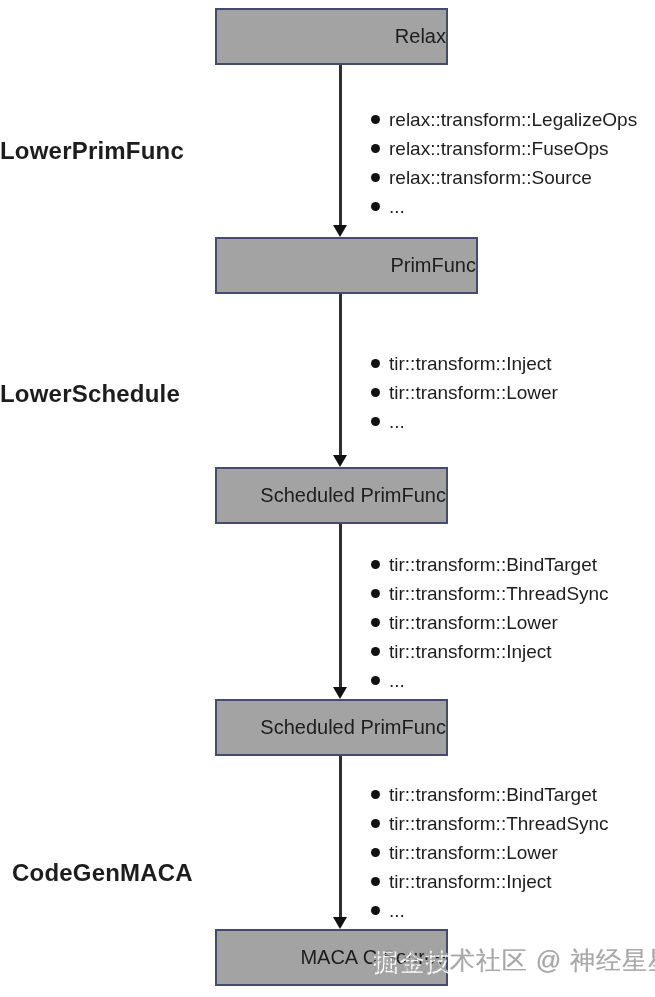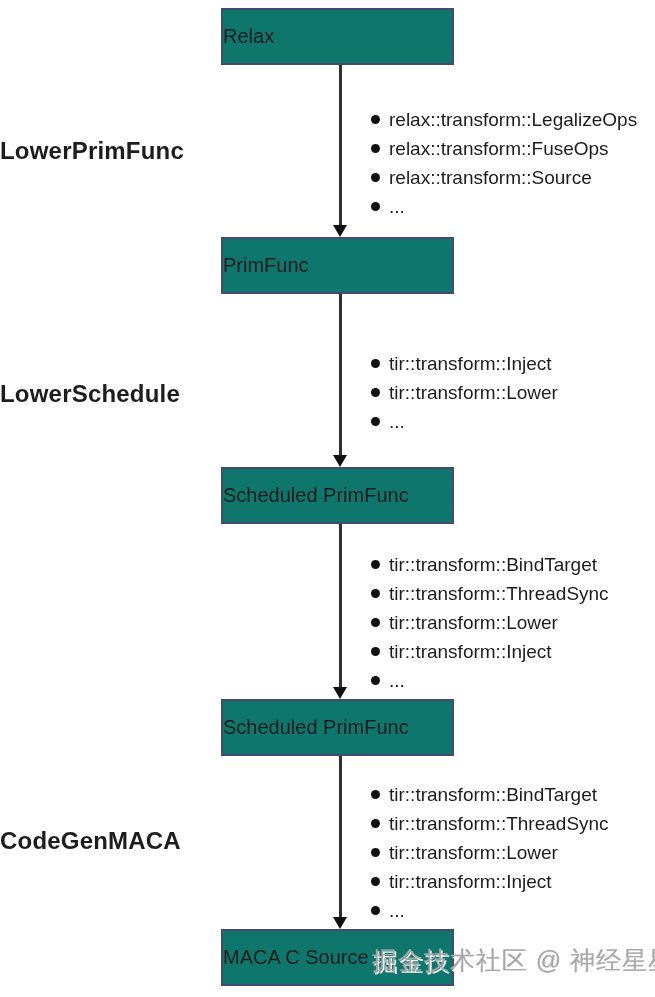--- a/index.html
+++ b/index.html
@@ -8,34 +8,34 @@
     width: 655px;
     height: 997px;
     background: #ffffff;
     font-family: "Liberation Sans", sans-serif;
     overflow: hidden;
   }
 
   
   .node {
     position: absolute;
-    left: 221px;
+    left: 215px;
     width: 229px;
     height: 53px;
     border: 2px solid var(--box-border, #464a6e);
-    background: #0f766e;
+    background: #a3a3a3;
     display: flex;
     align-items: center;
-    justify-content: flex-start;
+    justify-content: flex-end;
     font-size: 20px;
     color: var(--text, #1d1d1d);
     z-index: 2;
   }
   .node-1 { top: 8px; }
-  .node-2 { top: 237px; }
+  .node-2 { top: 237px; padding-left: 30px; }
   .node-3 { top: 467px; }
   .node-4 { top: 699px; }
   .node-5 { top: 929px; }
 
   
   .arrow {
     position: absolute;
     left: 330px;
     width: 20px;
     z-index: 1;
@@ -70,21 +70,21 @@
     width: 272px;
     text-align: left;
     font-size: 24px;
     font-weight: bold;
     color: var(--text, #1d1d1d);
     letter-spacing: 0.2px;
   }
   .stage-label-1 { top: 137px; }
   .stage-label-2 { top: 380px; }
   .stage-label-3 { top: 598px; }
-  .stage-label-4 { top: 827px; }
+  .stage-label-4 { top: 859px; padding-left: 12px; }
 
   
   .pass-list {
     position: absolute;
     left: 362px;
     margin: 9px;
     padding: 0;
     list-style: none;
   }
   .pass-list-1 { top: 96px; }

